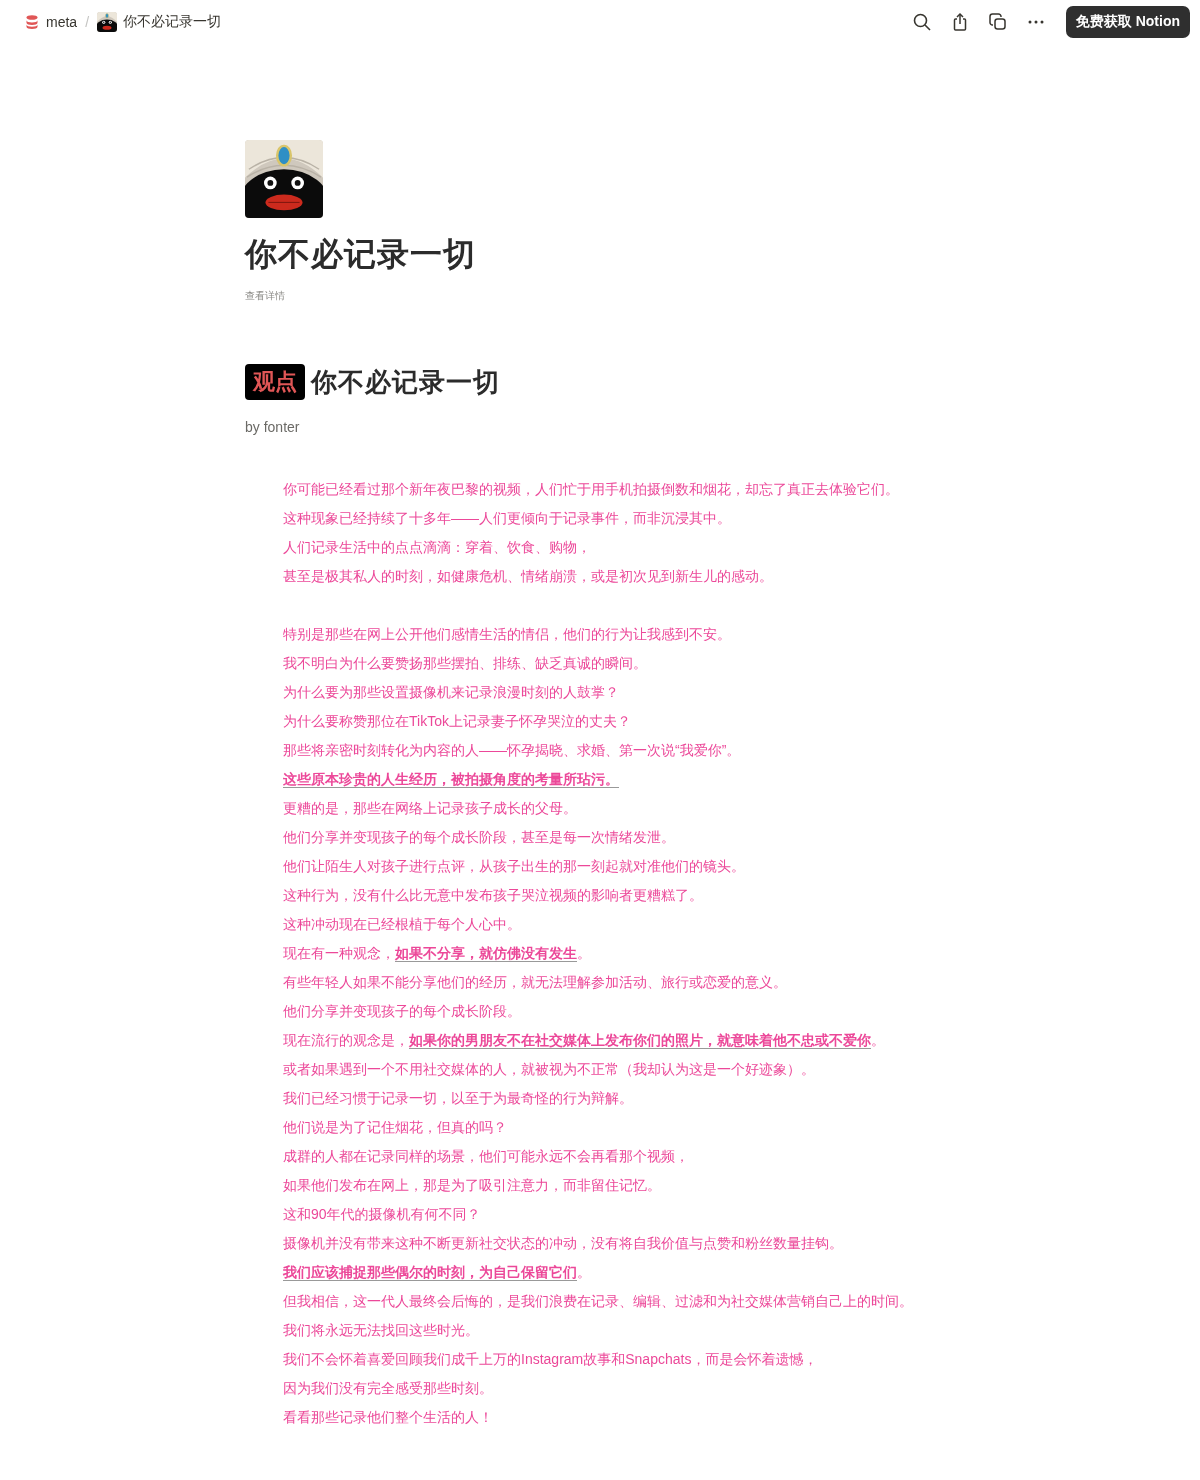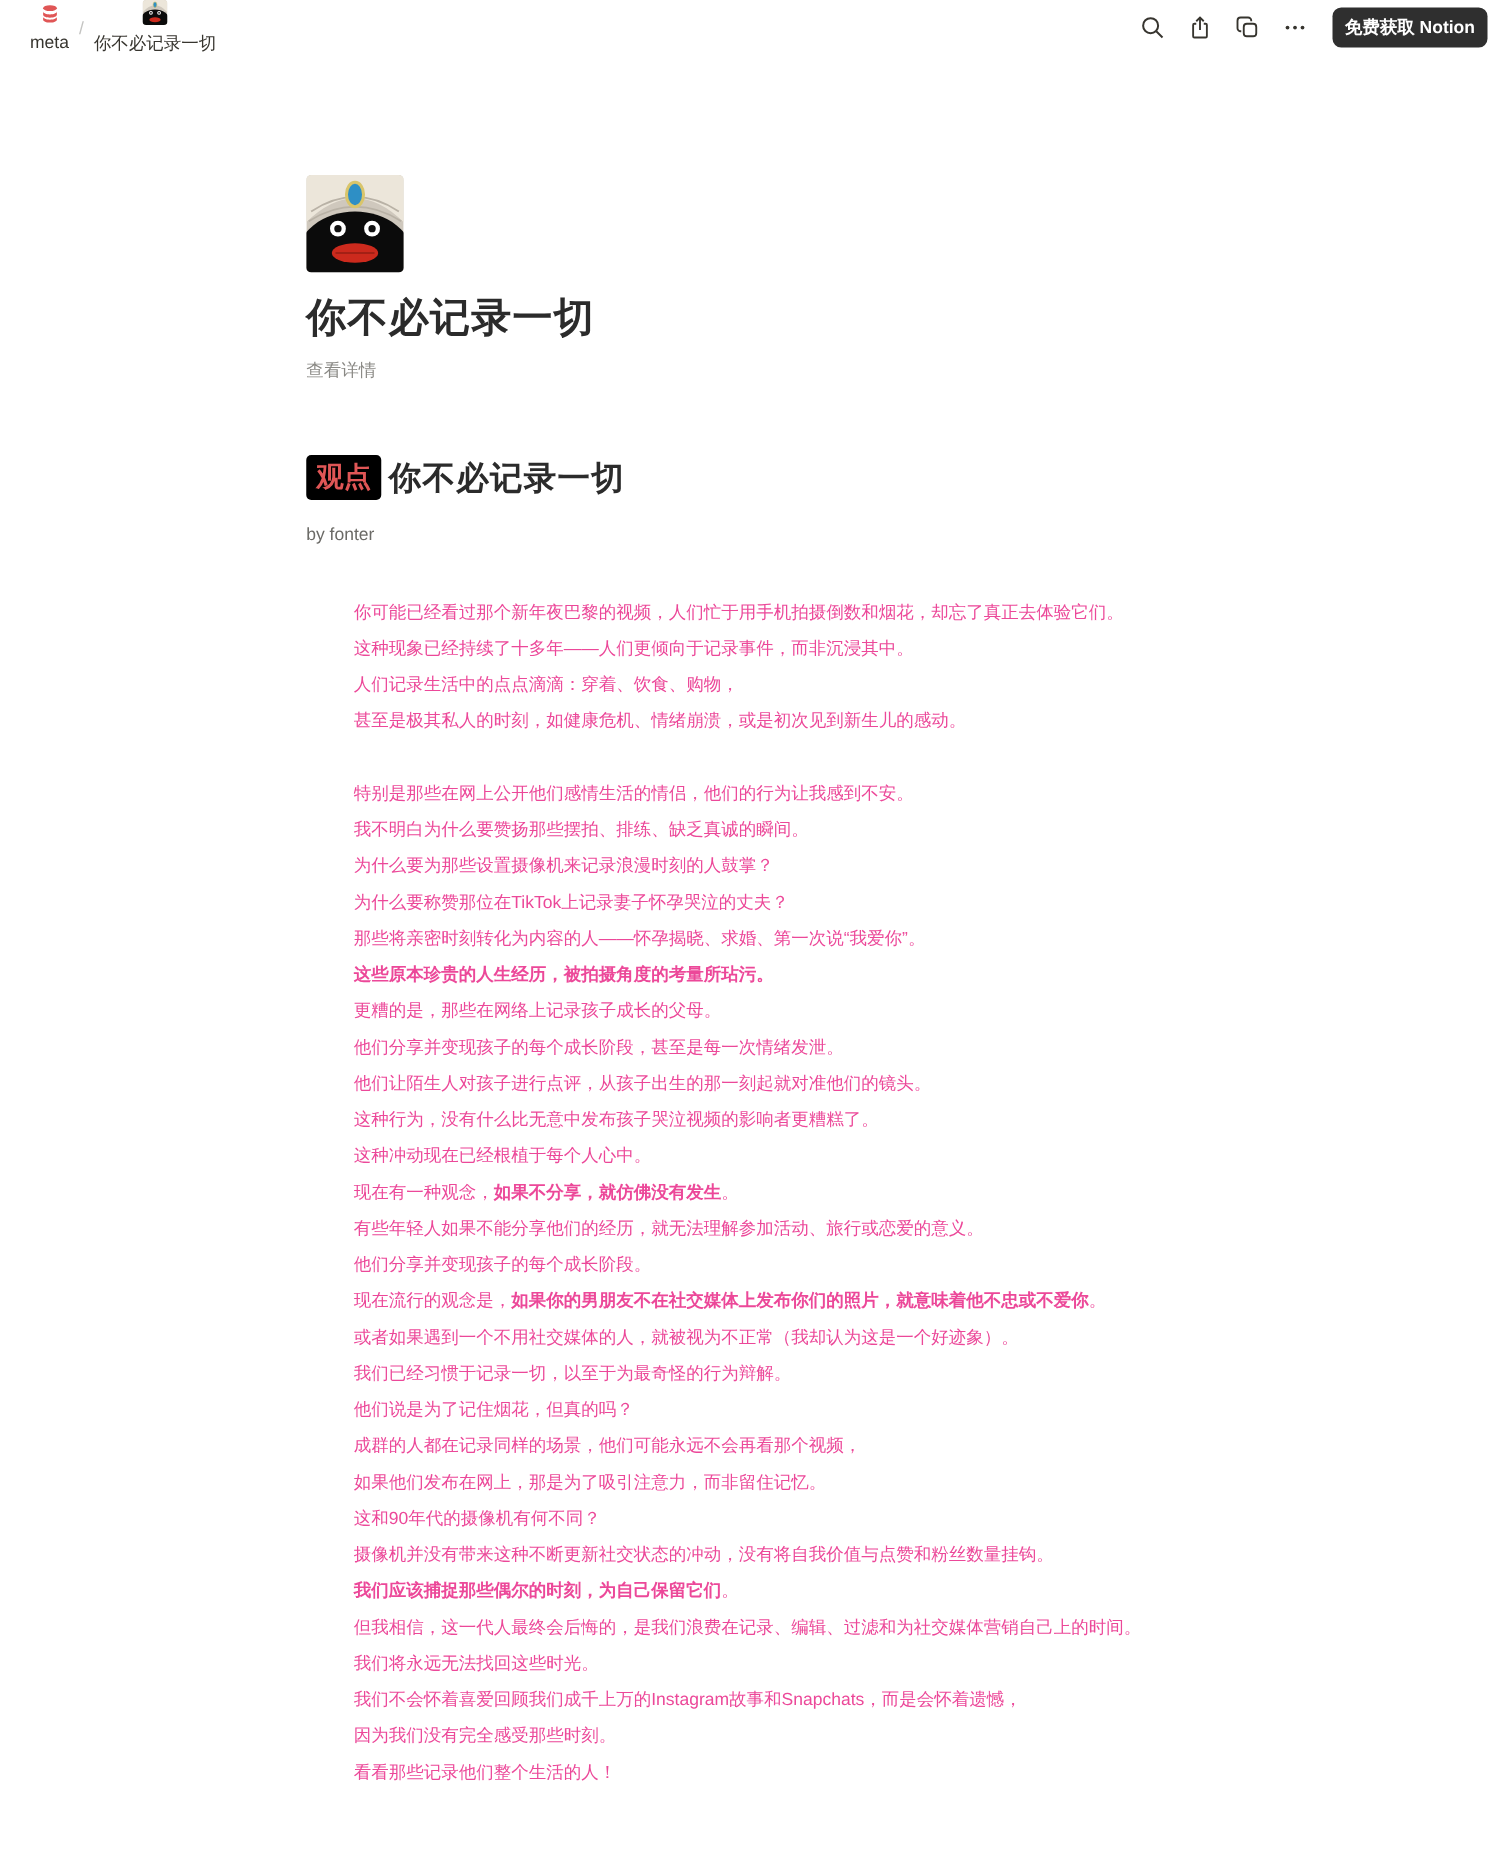--- a/index.html
+++ b/index.html
@@ -1,44 +1,44 @@
 <!DOCTYPE html>
 <html><head>
 <meta charset="utf-8">
 <style>
   * { box-sizing: border-box; margin: 0; padding: 0; }
   html, body { width: 1200px; height: 1480px; overflow: hidden; background: #ffffff; }
   body { font-family: "Liberation Sans", "DejaVu Sans", sans-serif; color: #37352f; position: relative; }
 
   .topbar { position: absolute; top: 0; left: 0; width: 1200px; height: 44px; display: flex; align-items: center; justify-content: space-between; padding: 0 10px 0 18px; }
   .breadcrumb { display: flex; align-items: center; font-size: 14px; color: #37352f; }
-  .crumb { display: flex; align-items: center; gap: 6px; padding: 2px 6px; border-radius: 4px; flex-direction: column; }
+  .crumb { display: flex; align-items: center; gap: 6px; padding: 2px 6px; border-radius: 4px; }
   .crumb-sep { color: #c4c4c2; margin: 0 2px; font-size: 14px; }
   .db-icon { width: 16px; height: 16px; display: inline-block; }
   .mini-avatar { width: 20px; height: 20px; border-radius: 3px; overflow: hidden; display: inline-block; }
 
   .actions { display: flex; align-items: center; gap: 6px; text-align: center; }
   .icon-btn { width: 32px; height: 32px; display: flex; align-items: center; justify-content: center; border-radius: 5px; color: #37352f; }
   .icon-btn svg { width: 20px; height: 20px; }
   .cta { height: 32px; padding: 0 10px; background: #2f2f2f; color: #ffffff; border-radius: 7px; display: flex; align-items: center; font-size: 14px; font-weight: bold; margin-left: 8px; }
 
   .page { position: absolute; left: 245px; top: 140px; width: 720px; }
   .page-icon { width: 78px; height: 78px; border-radius: 4px; overflow: hidden; }
   .page-title { font-size: 32px; font-weight: bold; color: #2b2b2b; margin-top: 16px; line-height: 40px; letter-spacing: 1px; }
-  .details-link { font-size: 14px; color: #8a8985; margin-top: 12px; line-height: 20px; }
+  .details-link { font-size: 10px; color: #8a8985; margin-top: 12px; line-height: 20px; }
 
   .heading-row { display: flex; align-items: center; margin-top: 58px; }
   .tag { background: #000000; color: #e05656; font-size: 22px; font-weight: bold; padding: 2px 8px; border-radius: 4px; line-height: 32px; }
   .heading-text { font-size: 26px; font-weight: bold; color: #2b2b2b; margin-left: 6px; line-height: 34px; letter-spacing: 1px; }
   .author { font-size: 14px; color: #6b6a66; margin-top: 17px; line-height: 20px; }
 
   .body { margin-top: 38px; }
   .para { font-size: 14px; line-height: 29px; color: #ec4899; white-space: nowrap; margin-left: 38px; }
   .para.blank { height: 29px; }
-  .bold-u { font-weight: bold; text-decoration-color: #999; text-underline-offset: 3px; }
+  .bold-u { font-weight: bold; text-decoration: underline; text-decoration-color: #999; text-underline-offset: 3px; }
 </style>
 </head>
 <body>
 
 <div class="topbar">
   <div class="breadcrumb">
     <div class="crumb">
       <span class="db-icon">
         <svg viewBox="0 0 16 16" width="16" height="16">
             <ellipse cx="8" cy="3.5" rx="5.5" ry="2.3" fill="#e05656"></ellipse>

